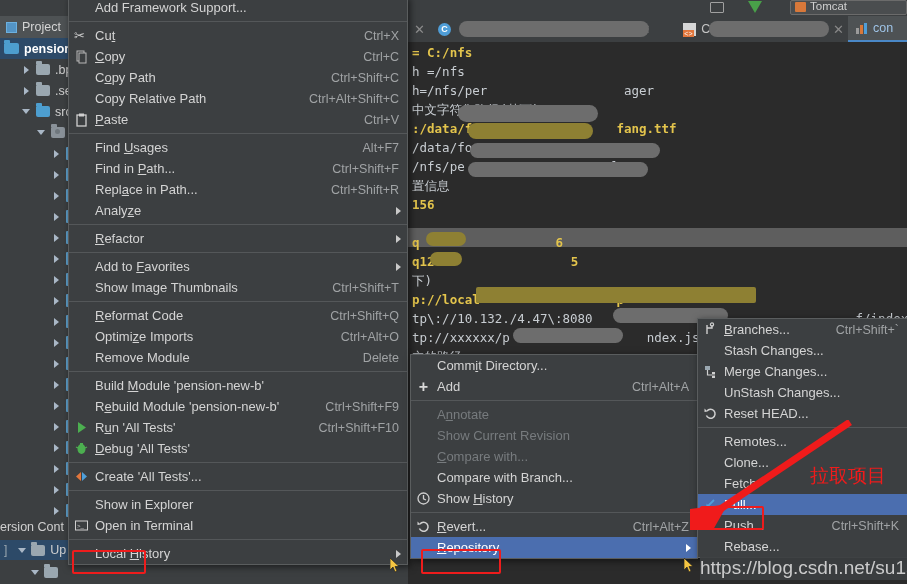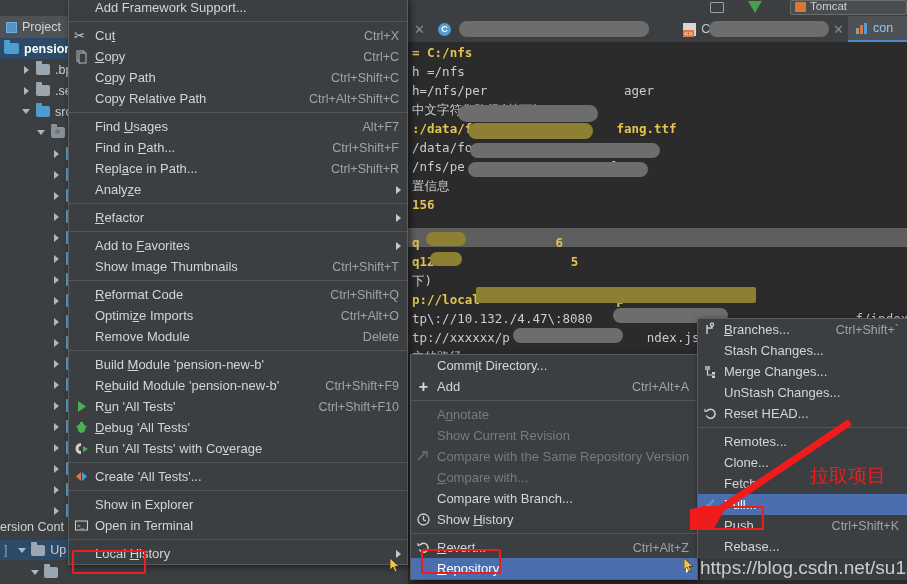--- a/index.html
+++ b/index.html
@@ -360,20 +360,28 @@
         <span class="acc">Ctrl+C</span>
       </div>
       <div class="mi">
         <span>C<span class="ul">o</span>py Path</span>
         <span class="acc">Ctrl+Shift+C</span>
       </div>
       <div class="mi">
         <span>Copy Relative Path</span>
         <span class="acc">Ctrl+Alt+Shift+C</span>
       </div>
+      <div class="mi">
+        <span class="mico" style="position:absolute;left:5px;top:3px;width:15px;height:15px;"><svg width="15" height="15" viewBox="0 0 15 15">
+            <rect x="3" y="3" width="9" height="11" fill="none" stroke="#d0d0d0" stroke-width="1.3"></rect>
+            <rect x="5" y="1.5" width="5" height="3" fill="#d0d0d0"></rect>
+          </svg></span>
+        <span><span class="ul">P</span>aste</span>
+        <span class="acc">Ctrl+V</span>
+      </div>
       <div class="sep"></div>
       <div class="mi">
         <span>Find <span class="ul">U</span>sages</span>
         <span class="acc">Alt+F7</span>
       </div>
       <div class="mi">
         <span>Find in <span class="ul">P</span>ath...</span>
         <span class="acc">Ctrl+Shift+F</span>
       </div>
       <div class="mi">
@@ -428,27 +436,20 @@
       </div>
       <div class="mi">
         <span class="mico" style="position:absolute;left:5px;top:3px;width:15px;height:15px;"><svg width="15" height="15" viewBox="0 0 15 15">
             <ellipse cx="7.5" cy="8" rx="4" ry="5" fill="#4caf50"></ellipse>
             <rect x="6" y="2" width="3" height="3" fill="#4caf50"></rect>
             <line x1="2" y1="6" x2="4" y2="7" stroke="#4caf50" stroke-width="1.2"></line>
             <line x1="13" y1="6" x2="11" y2="7" stroke="#4caf50" stroke-width="1.2"></line>
           </svg></span>
         <span><span class="ul">D</span>ebug 'All Tests'</span>
       </div>
-      <div class="mi">
-        <span class="mico" style="position:absolute;left:5px;top:3px;width:15px;height:15px;"><svg width="15" height="15" viewBox="0 0 15 15">
-            <path d="M7,2 A5.5,5.5 0 1 0 7,13 L7,10 A2.5,2.5 0 1 1 7,5 z" fill="#cfcfcf"></path>
-            <path d="M9,5 L14,8 L9,11 z" fill="#4caf50"></path>
-          </svg></span>
-        <span>Run 'All Tests' with Co<span class="ul">v</span>erage</span>
-      </div>
       <div class="sep"></div>
       <div class="mi">
         <span class="mico" style="position:absolute;left:5px;top:3px;width:15px;height:15px;"><svg width="15" height="15" viewBox="0 0 15 15">
             <path d="M7,3 L7,12 L2,7.5 z" fill="#e2763c"></path>
             <path d="M8,3 L8,12 L13,7.5 z" fill="#4f9ed8"></path>
           </svg></span>
         <span>Create 'All Tests'...</span>
       </div>
       <div class="sep"></div>
       <div class="mi">
@@ -476,27 +477,20 @@
         <span class="mico" style="position:absolute;left:5px;top:3px;width:15px;height:15px;color:#d9d9d9;font-size:16px;font-weight:bold;line-height:15px;text-align:center;">+</span>
         <span>Add</span>
         <span class="acc">Ctrl+Alt+A</span>
       </div>
       <div class="sep"></div>
       <div class="mi dis">
         <span>A<span class="ul">n</span>notate</span>
       </div>
       <div class="mi dis">
         <span>Show Current Revision</span>
-      </div>
-      <div class="mi dis">
-        <span class="mico" style="position:absolute;left:5px;top:3px;width:15px;height:15px;"><svg width="15" height="15" viewBox="0 0 15 15">
-            <path d="M2,11 L9,4" stroke="#6e7174" stroke-width="1.4"></path>
-            <path d="M6,3 L11,3 L11,8" stroke="#6e7174" stroke-width="1.4" fill="none"></path>
-          </svg></span>
-        <span>Compare with the Same Repository Version</span>
       </div>
       <div class="mi dis">
         <span><span class="ul">C</span>ompare with...</span>
       </div>
       <div class="mi">
         <span>Compare with Branch...</span>
       </div>
       <div class="mi">
         <span class="mico" style="position:absolute;left:5px;top:3px;width:15px;height:15px;"><svg width="15" height="15" viewBox="0 0 15 15">
             <circle cx="7.5" cy="7.5" r="5.5" fill="none" stroke="#cfcfcf" stroke-width="1.3"></circle>

